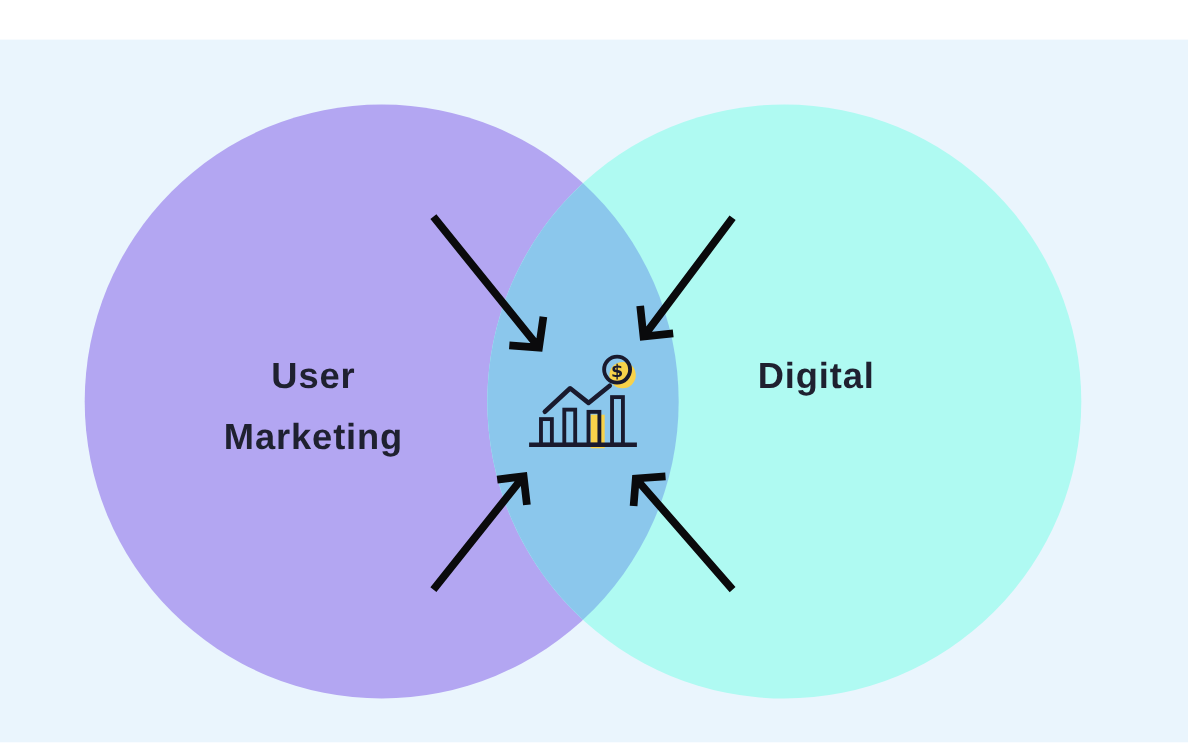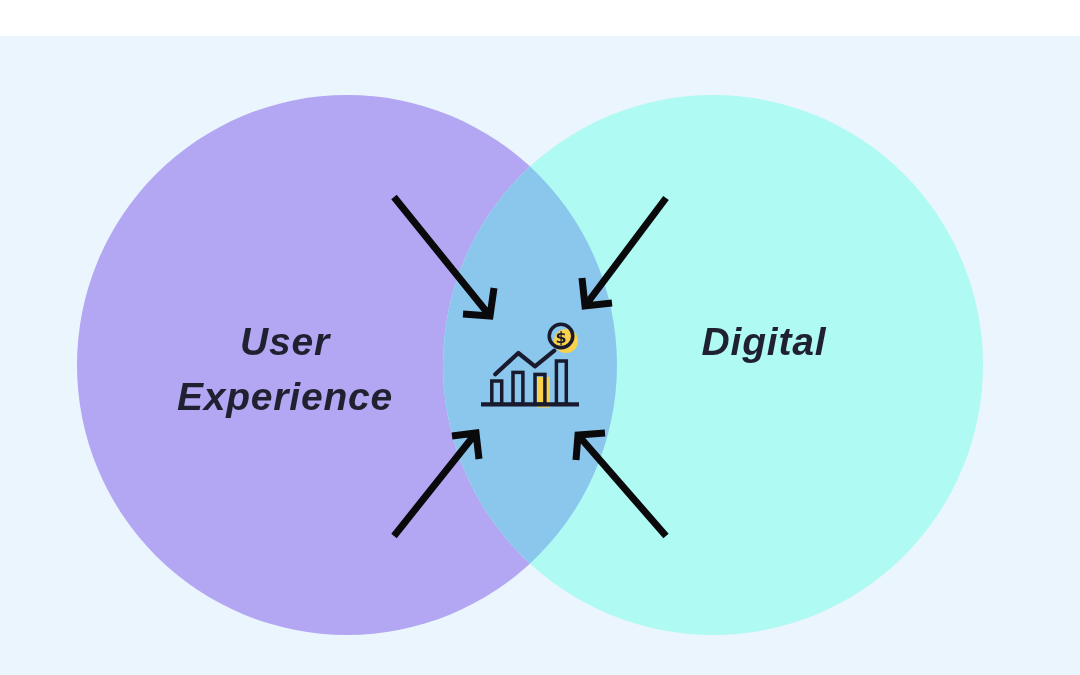--- a/index.html
+++ b/index.html
@@ -10,29 +10,28 @@
     overflow: hidden;
     background: #ffffff;
     font-family: "Liberation Sans", sans-serif;
   }
   .stage svg { position: absolute; left: 0; top: 0; }
   .venn-label {
     position: absolute;
     transform: translateX(-50%);
     text-align: center;
     font-weight: 700;
-    font-size: 39px;
+    font-size: 33px;
     line-height: 55px;
     letter-spacing: 0.8px;
     color: #1f2130;
     white-space: nowrap;
-    font-style: italic;
   }
   .venn-label.left  { left: 285px; top: 314px; }
-  .venn-label.right { left: 764px; top: 314px; }
+  .venn-label.right { left: 742px; top: 314px; }
 </style>
 </head>
 <body>
 
 <div class="stage">
 
   <svg width="1080" height="675" viewBox="0 0 1080 675">
 
     <rect x="0" y="0" width="1080" height="675" fill="#ffffff"></rect>
     <rect x="0" y="36" width="1080" height="639" fill="#EAF5FD"></rect>
@@ -62,20 +61,20 @@
         <path d="M481 404.3 L579 404.3" stroke-width="4.2"></path>
         <path d="M495.3 374.3 L518.3 353 L535 366.3 L554.3 350.7" stroke-width="4.2" stroke-linecap="round" stroke-linejoin="round"></path>
         <circle cx="561" cy="336" r="11.8"></circle>
       </g>
       <text x="561" y="342.5" text-anchor="middle" font-family="DejaVu Sans, sans-serif" font-weight="700" font-size="16" fill="#191A2E">$</text>
     </g>
   </svg>
 
   <div class="venn-label left">
     <div>User</div>
-    <div>Experience</div>
+    <div>Marketing</div>
   </div>
 
   <div class="venn-label right">
     <div>Digital</div>
   </div>
 
 </div>
 
 </body></html>

